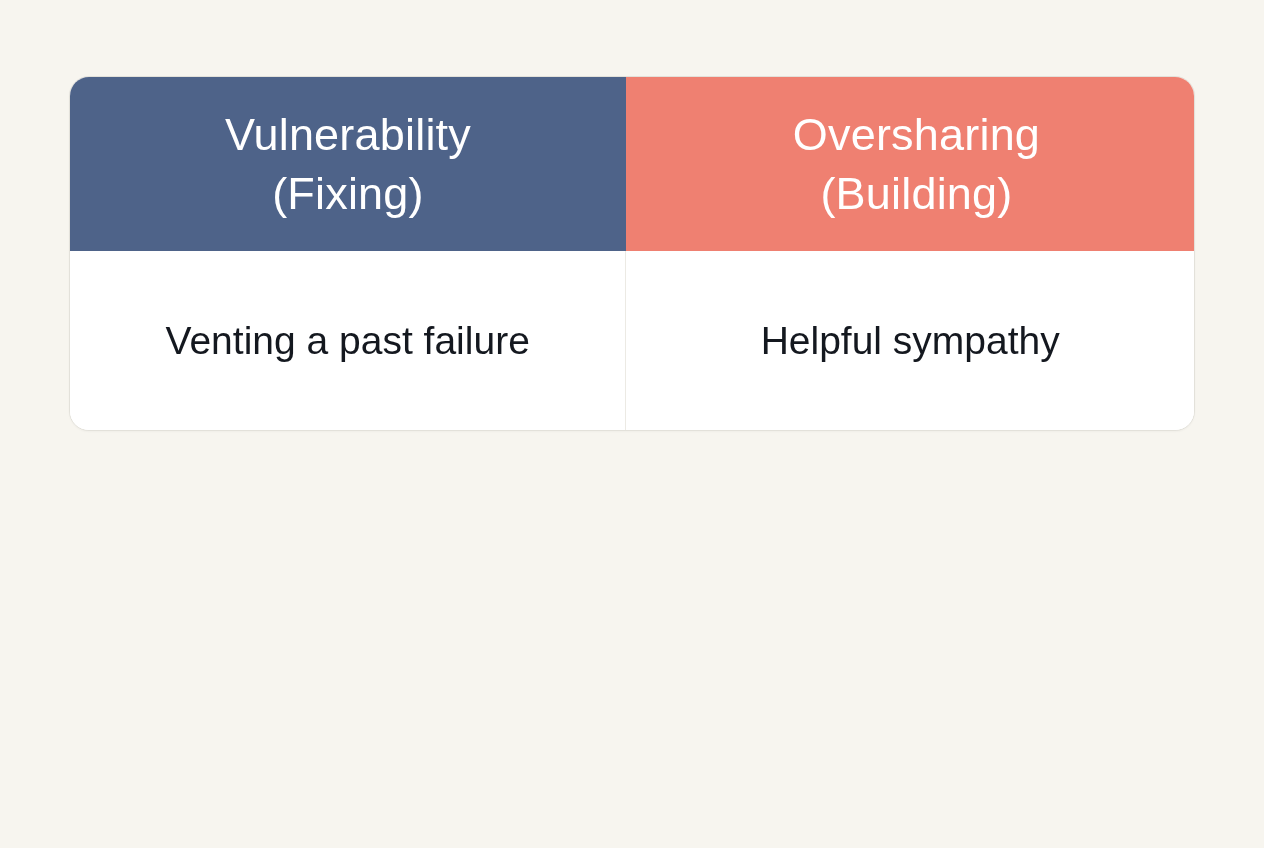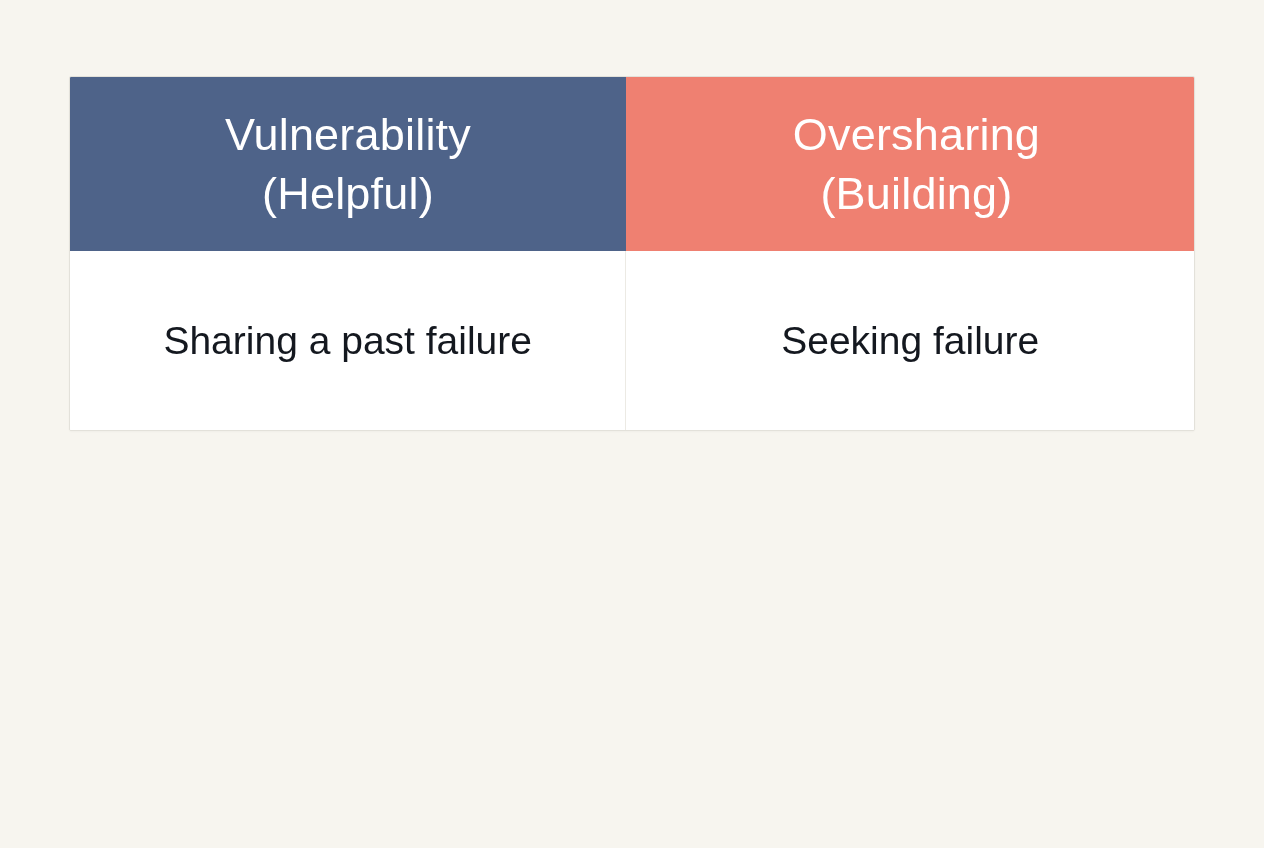--- a/index.html
+++ b/index.html
@@ -18,21 +18,21 @@
     height: 848px;
     display: flex;
     align-items: flex-start;
     justify-content: center;
     box-sizing: border-box;
     padding-top: 76px;
   }
   .table-card {
     width: 1124px;
     border: 1px solid #e3e1da;
-    border-radius: 2px;
+    border-radius: 20px;
     overflow: hidden;
     background: #ffffff;
     box-shadow: 0 1px 2px rgba(0,0,0,0.03);
   }
   .table {
     width: 100%;
     border-collapse: collapse;
     table-layout: fixed;
   }
   .table th, .table td {
@@ -77,29 +77,29 @@
 </head>
 <body>
 
 <div class="page">
   <div class="table-card">
     <table class="table">
       <thead>
         <tr>
           <th class="head-cell head-left" style="background: rgb(78, 99, 137);">
             <span>Vulnerability</span>
-            <span class="head-line2">(Helpful)</span>
+            <span class="head-line2">(Fixing)</span>
           </th>
           <th class="head-cell head-right" style="background: rgb(239, 128, 113);">
             <span>Oversharing</span>
             <span class="head-line2">(Building)</span>
           </th>
         </tr>
       </thead>
       <tbody>
         <tr>
-          <td class="body-cell col-left">Sharing a past failure</td>
-          <td class="body-cell col-right">Seeking failure</td>
+          <td class="body-cell col-left">Venting a past failure</td>
+          <td class="body-cell col-right">Helpful sympathy</td>
         </tr>
       </tbody>
     </table>
   </div>
 </div>
 
 </body></html>

